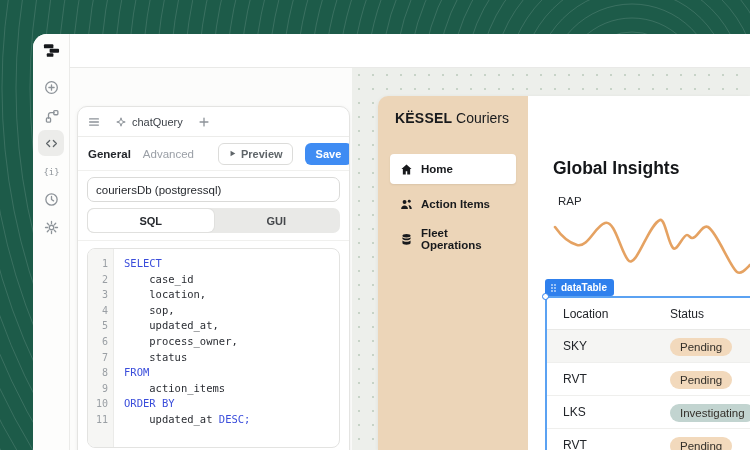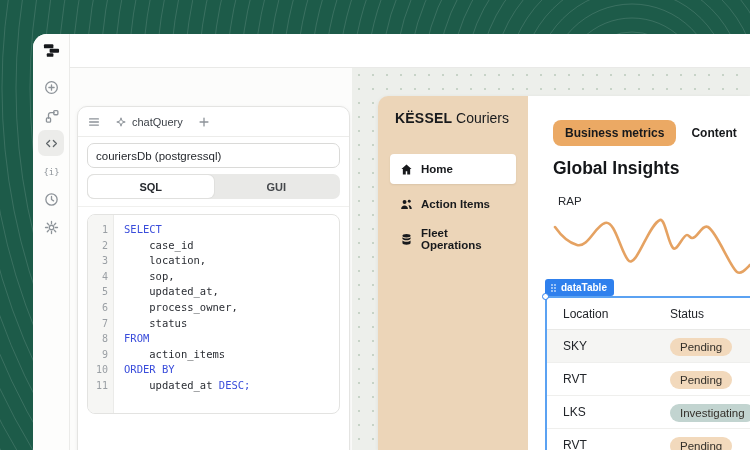--- a/index.html
+++ b/index.html
@@ -235,20 +235,32 @@
               </span>
               <span>chatQuery</span>
             </div>
           </div>
         <span class="ghost-icon">
           <svg viewBox="0 0 16 16">
               <path d="M8 3.5v9M3.5 8h9"></path>
             </svg>
         </span>
       </div>
+      <div class="subbar">
+        <span class="subtab on">General</span>
+        <span class="subtab off">Advanced</span>
+        <span class="spacer"></span>
+        <button class="btn-preview">
+          <svg viewBox="0 0 16 16">
+              <path d="M4.5 3v10L13 8Z"></path>
+            </svg>
+          <span>Preview</span>
+        </button>
+        <button class="btn-save">Save</button>
+      </div>
       <div class="cardbody">
         <div class="resource">couriersDb (postgressql)</div>
         <div class="segmented">
           <div class="seg active">SQL</div>
           <div class="seg">GUI</div>
         </div>
         <div class="bodydivider"></div>
         <div class="codebox">
           <div class="gutter" id="gutter">
               <div>1</div>
@@ -316,24 +328,20 @@
                 <ellipse cx="8" cy="3.4" rx="5" ry="2.1"></ellipse>
                 <path d="M3 5.3c1 .9 2.9 1.5 5 1.5s4-.6 5-1.5v2.1c-1 .9-2.9 1.5-5 1.5S4 8.3 3 7.4Z"></path>
                 <path d="M3 9.3c1 .9 2.9 1.5 5 1.5s4-.6 5-1.5v3c0 1.2-2.2 2.1-5 2.1s-5-.9-5-2.1Z"></path>
               </svg>
             </span>
             <span>Fleet Operations</span>
           </div>
         </div>
     </div>
     <div class="pmain">
-      <div class="ptabs" id="ptabs">
-          <div class="ptab active">Business metrics</div>
-          <div class="ptab">Content</div>
-        </div>
       <div class="pheading">Global Insights</div>
       <div class="rap">RAP</div>
       <svg class="spark" viewBox="0 0 205 72" xmlns="http://www.w3.org/2000/svg">
         <path d="M10,19 C17,29 25,35 32,37 C43,40 50,18 60,15 C70,12 75,42 83,52 C91,62 103,17 115,12 C120,10 123,35 128,40 C132,44 138,27 142,27 C144,27 145,30 147,30 C152,31 157,16 163,19 C172,24 185,59 192,64 C196,67 201,61 205,57"></path>
       </svg>
       <div class="complabel">
         <svg width="7" height="10" viewBox="0 0 7 10" fill="#cfe2fb">
           <circle cx="2" cy="2" r=".9"></circle>
             <circle cx="5" cy="2" r=".9"></circle>
           <circle cx="2" cy="5" r=".9"></circle>

